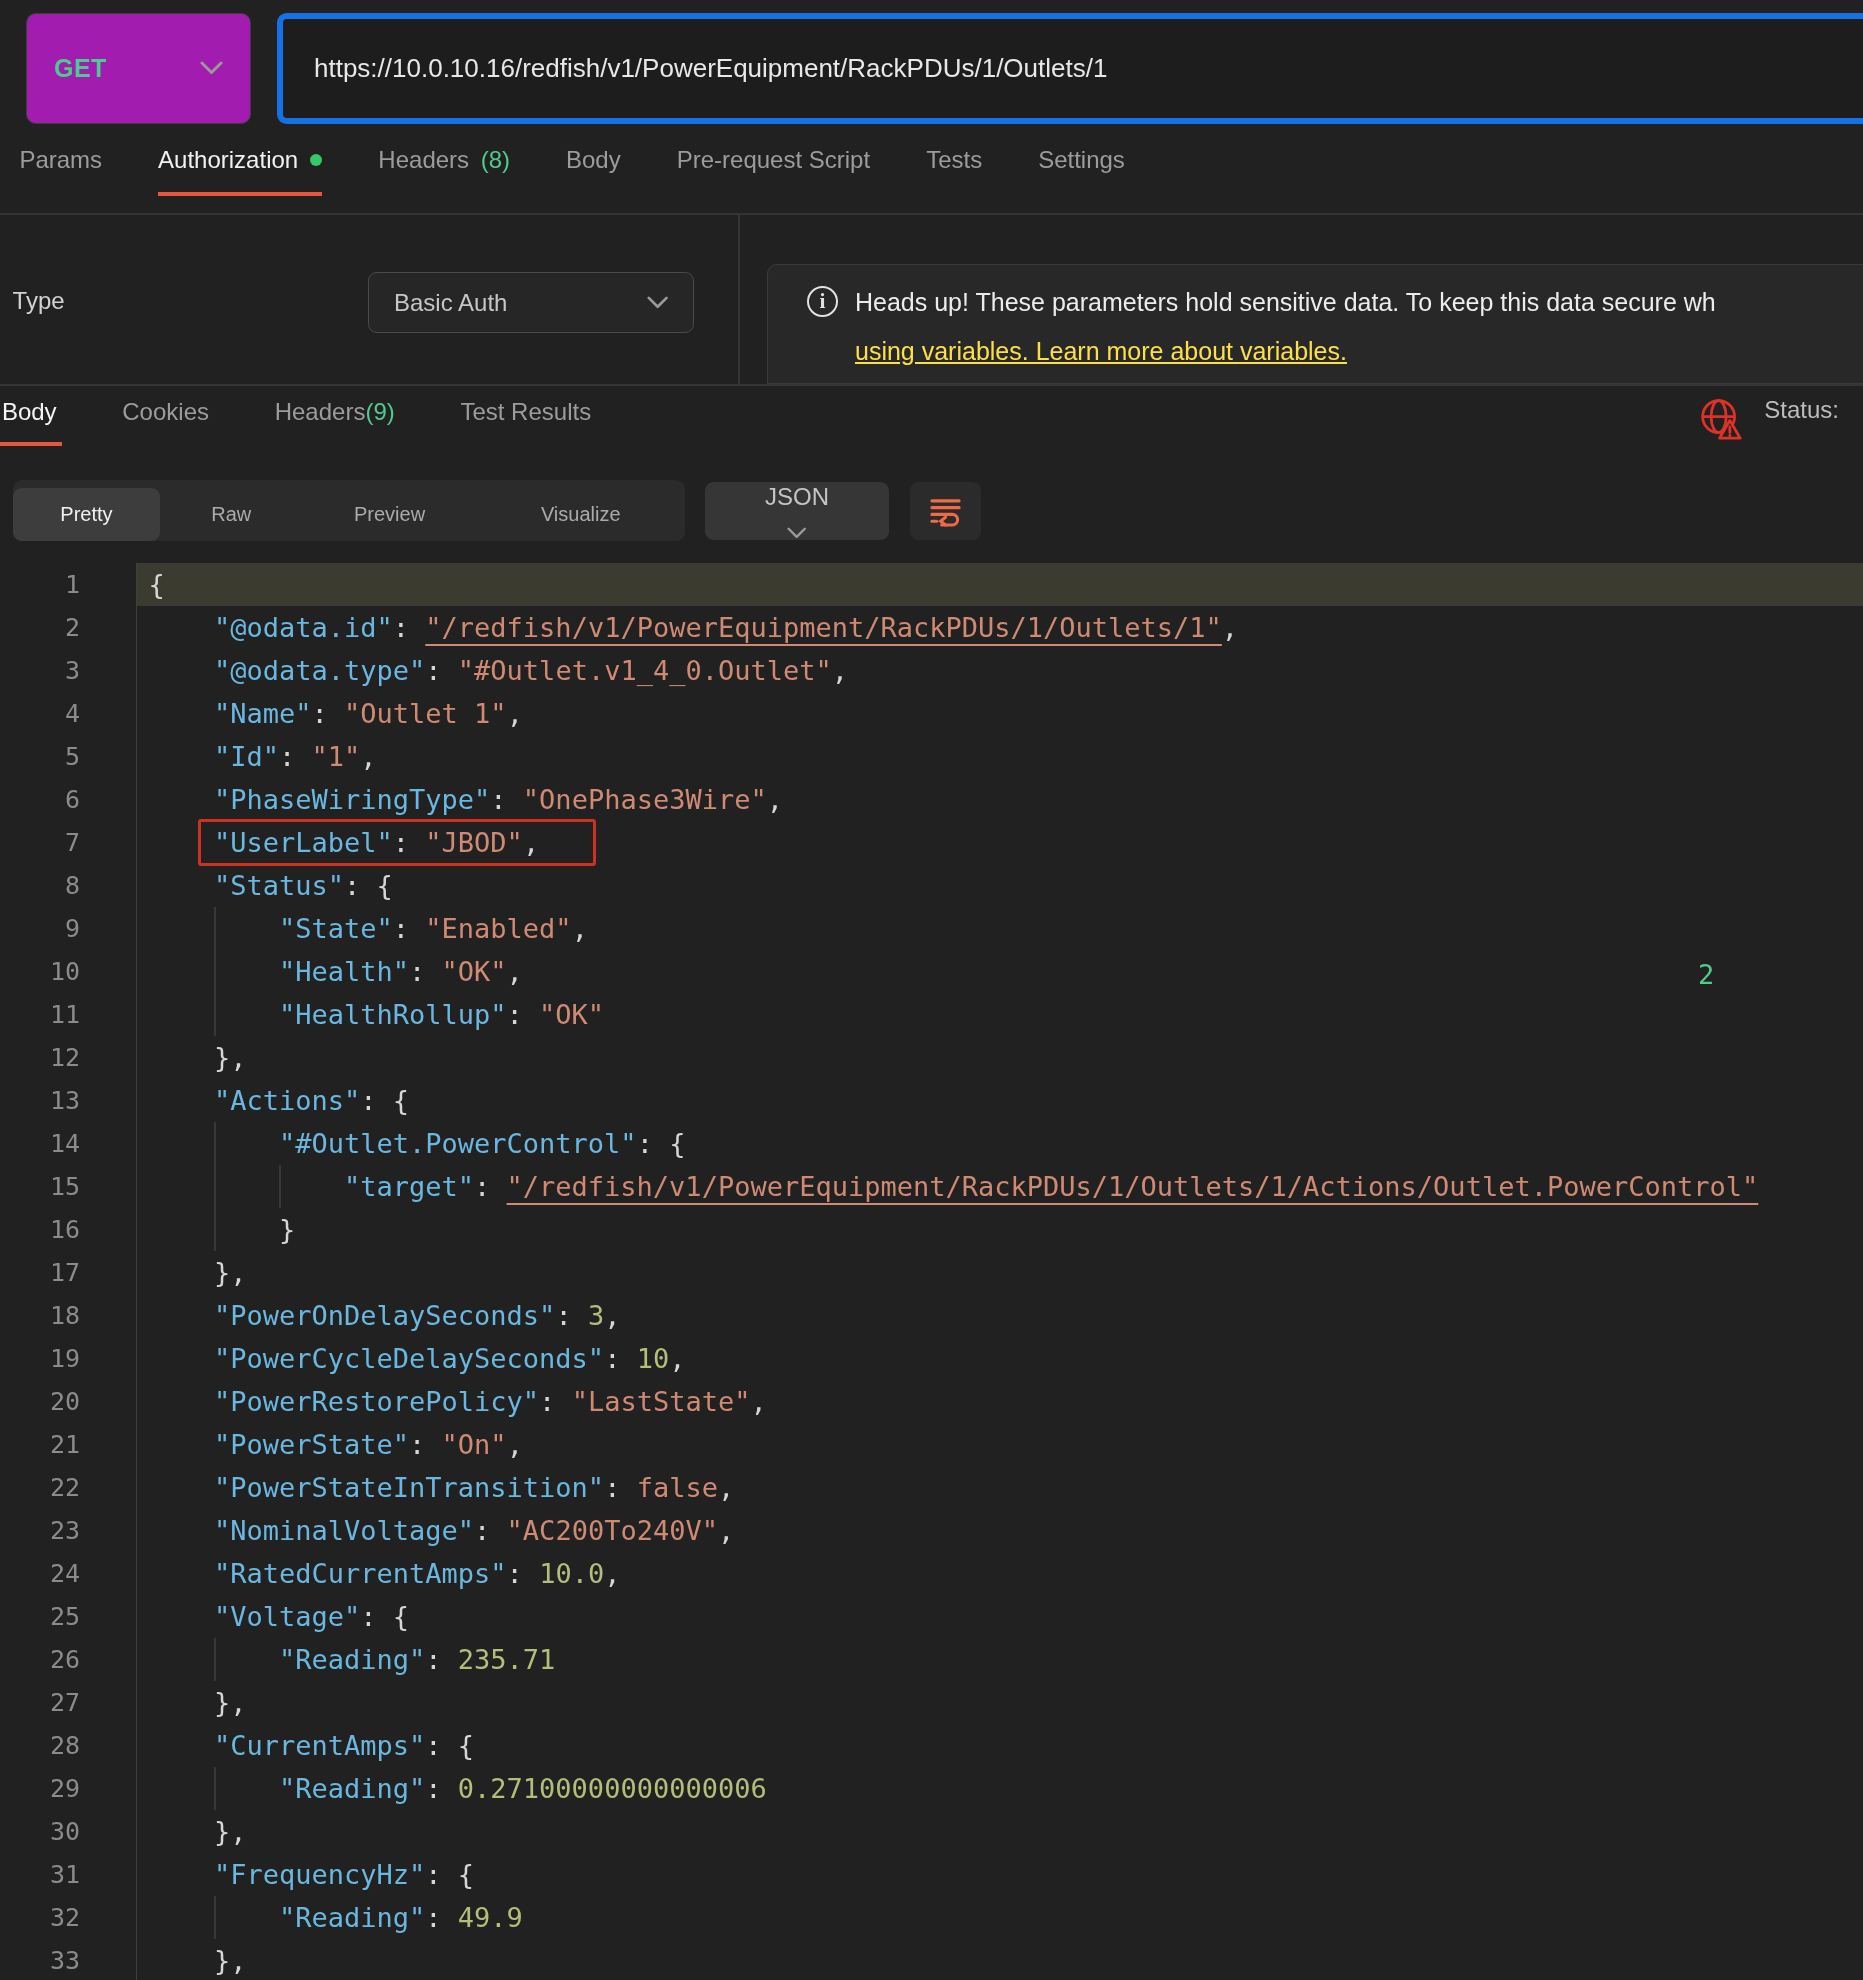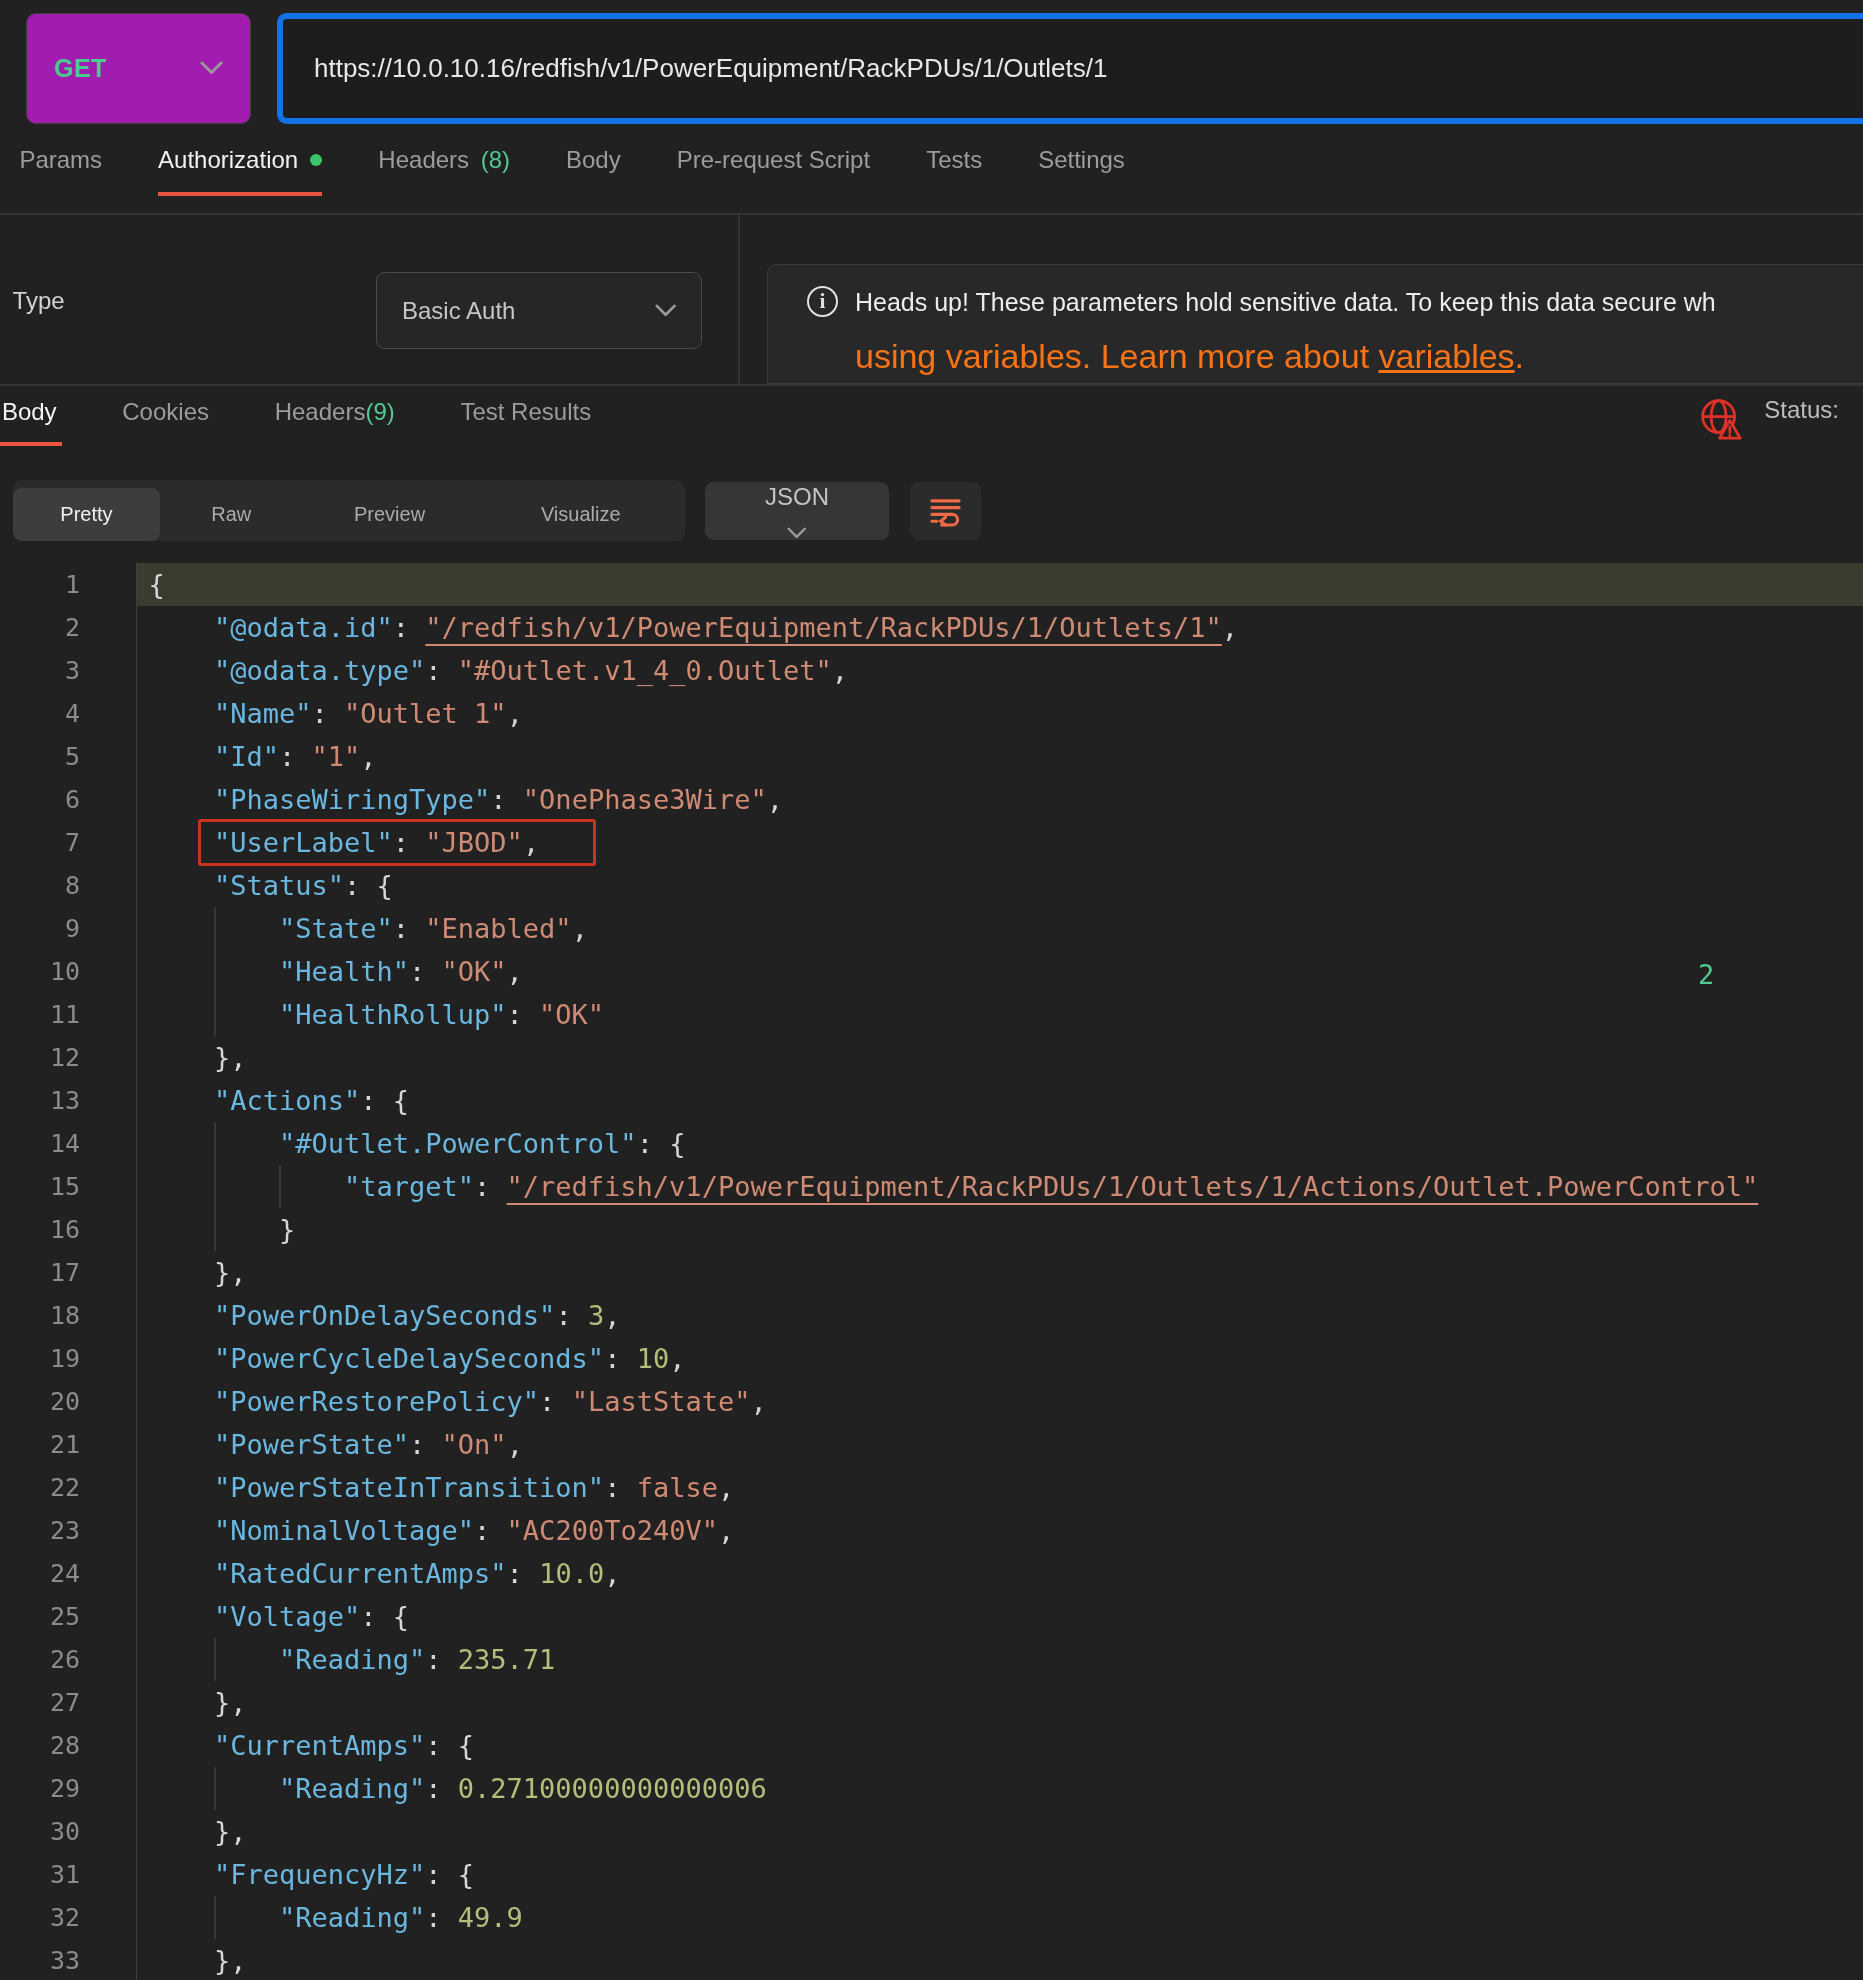--- a/index.html
+++ b/index.html
@@ -30,38 +30,38 @@
     display:flex; gap:56px; align-items:flex-start;
   }
   .tab{ font-size:24px; color:#9c9c9c; padding-bottom:17.5px; display:flex; align-items:center; gap:11.6px; cursor:pointer; white-space:nowrap; }
   .tab.active{ color:#f2f2f2; border-bottom:4.9px solid #e8563f; }
   .tab .badge{ color:#51c98f; }
   .tab .dot{ width:12.6px; height:12.6px; border-radius:50%; background:#3ac569; display:inline-block; }
   .hdiv{ position:absolute; left:0; right:0; height:1.9px; background:#343434; }
   
   .type-label{ position:absolute; left:12.6px; top:287px; font-size:24px; color:#d2d2d2; }
   .auth-select{
-    position:absolute; left:376px; top:272px; width:326px; height:77px;
+    position:absolute; left:368px; top:272px; width:326px; height:61px;
     background:#262626; border:1.9px solid #4a4a4a; border-radius:8.7px;
     display:flex; align-items:center; justify-content:space-between; padding:0 25px; cursor:pointer;
   }
   .auth-select span{ font-size:24px; color:#c6c6c6; }
   .vdiv{ position:absolute; left:738px; top:214px; width:1.9px; height:170px; background:#343434; }
   .notice{
     position:absolute; left:767px; top:264px; width:1164px; height:120px;
     background:#282828; border:1px solid #3a3a3a; border-radius:9.7px 9.7px 0 0;
     overflow:hidden;
   }
   .info-icon{
     position:absolute; left:39px; top:21.3px; width:31px; height:31px; border-radius:50%;
     border:2.9px solid #e2e2e2; color:#e2e2e2; font-family:"Liberation Serif", serif;
     font-size:21.3px; font-weight:bold; text-align:center; line-height:26px;
   }
   .notice-line1{ position:absolute; left:87px; top:23px; font-size:25px; color:#ececec; white-space:nowrap; }
-  .notice-line2{ position:absolute; left:87px; top:72px; font-size:34px; color:#f97316; white-space:nowrap; }
+  .notice-line2{ position:absolute; left:87px; top:72px; font-size:25px; color:#fde047; white-space:nowrap;text-decoration:underline; }
   .notice-line2 .lnk{ text-decoration:underline; cursor:pointer; }
   
   .resp-tabs{ position:absolute; left:0; top:398px; display:flex; gap:58px; }
   .rtab{ font-size:24px; color:#9c9c9c; padding:0 5.8px 15.5px 1.9px; cursor:pointer; white-space:nowrap; }
   .rtab.active{ color:#f4f4f4; border-bottom:4.9px solid #e8563f; }
   .rtab .badge{ color:#51c98f; }
   .status-wrap{ position:absolute; left:1698px; top:396px; display:flex; gap:21.3px; white-space:nowrap; }
   .status-text{ font-size:24px; color:#bdbdbd; }
   .status-text .code{ color:#51c98f; }
   

